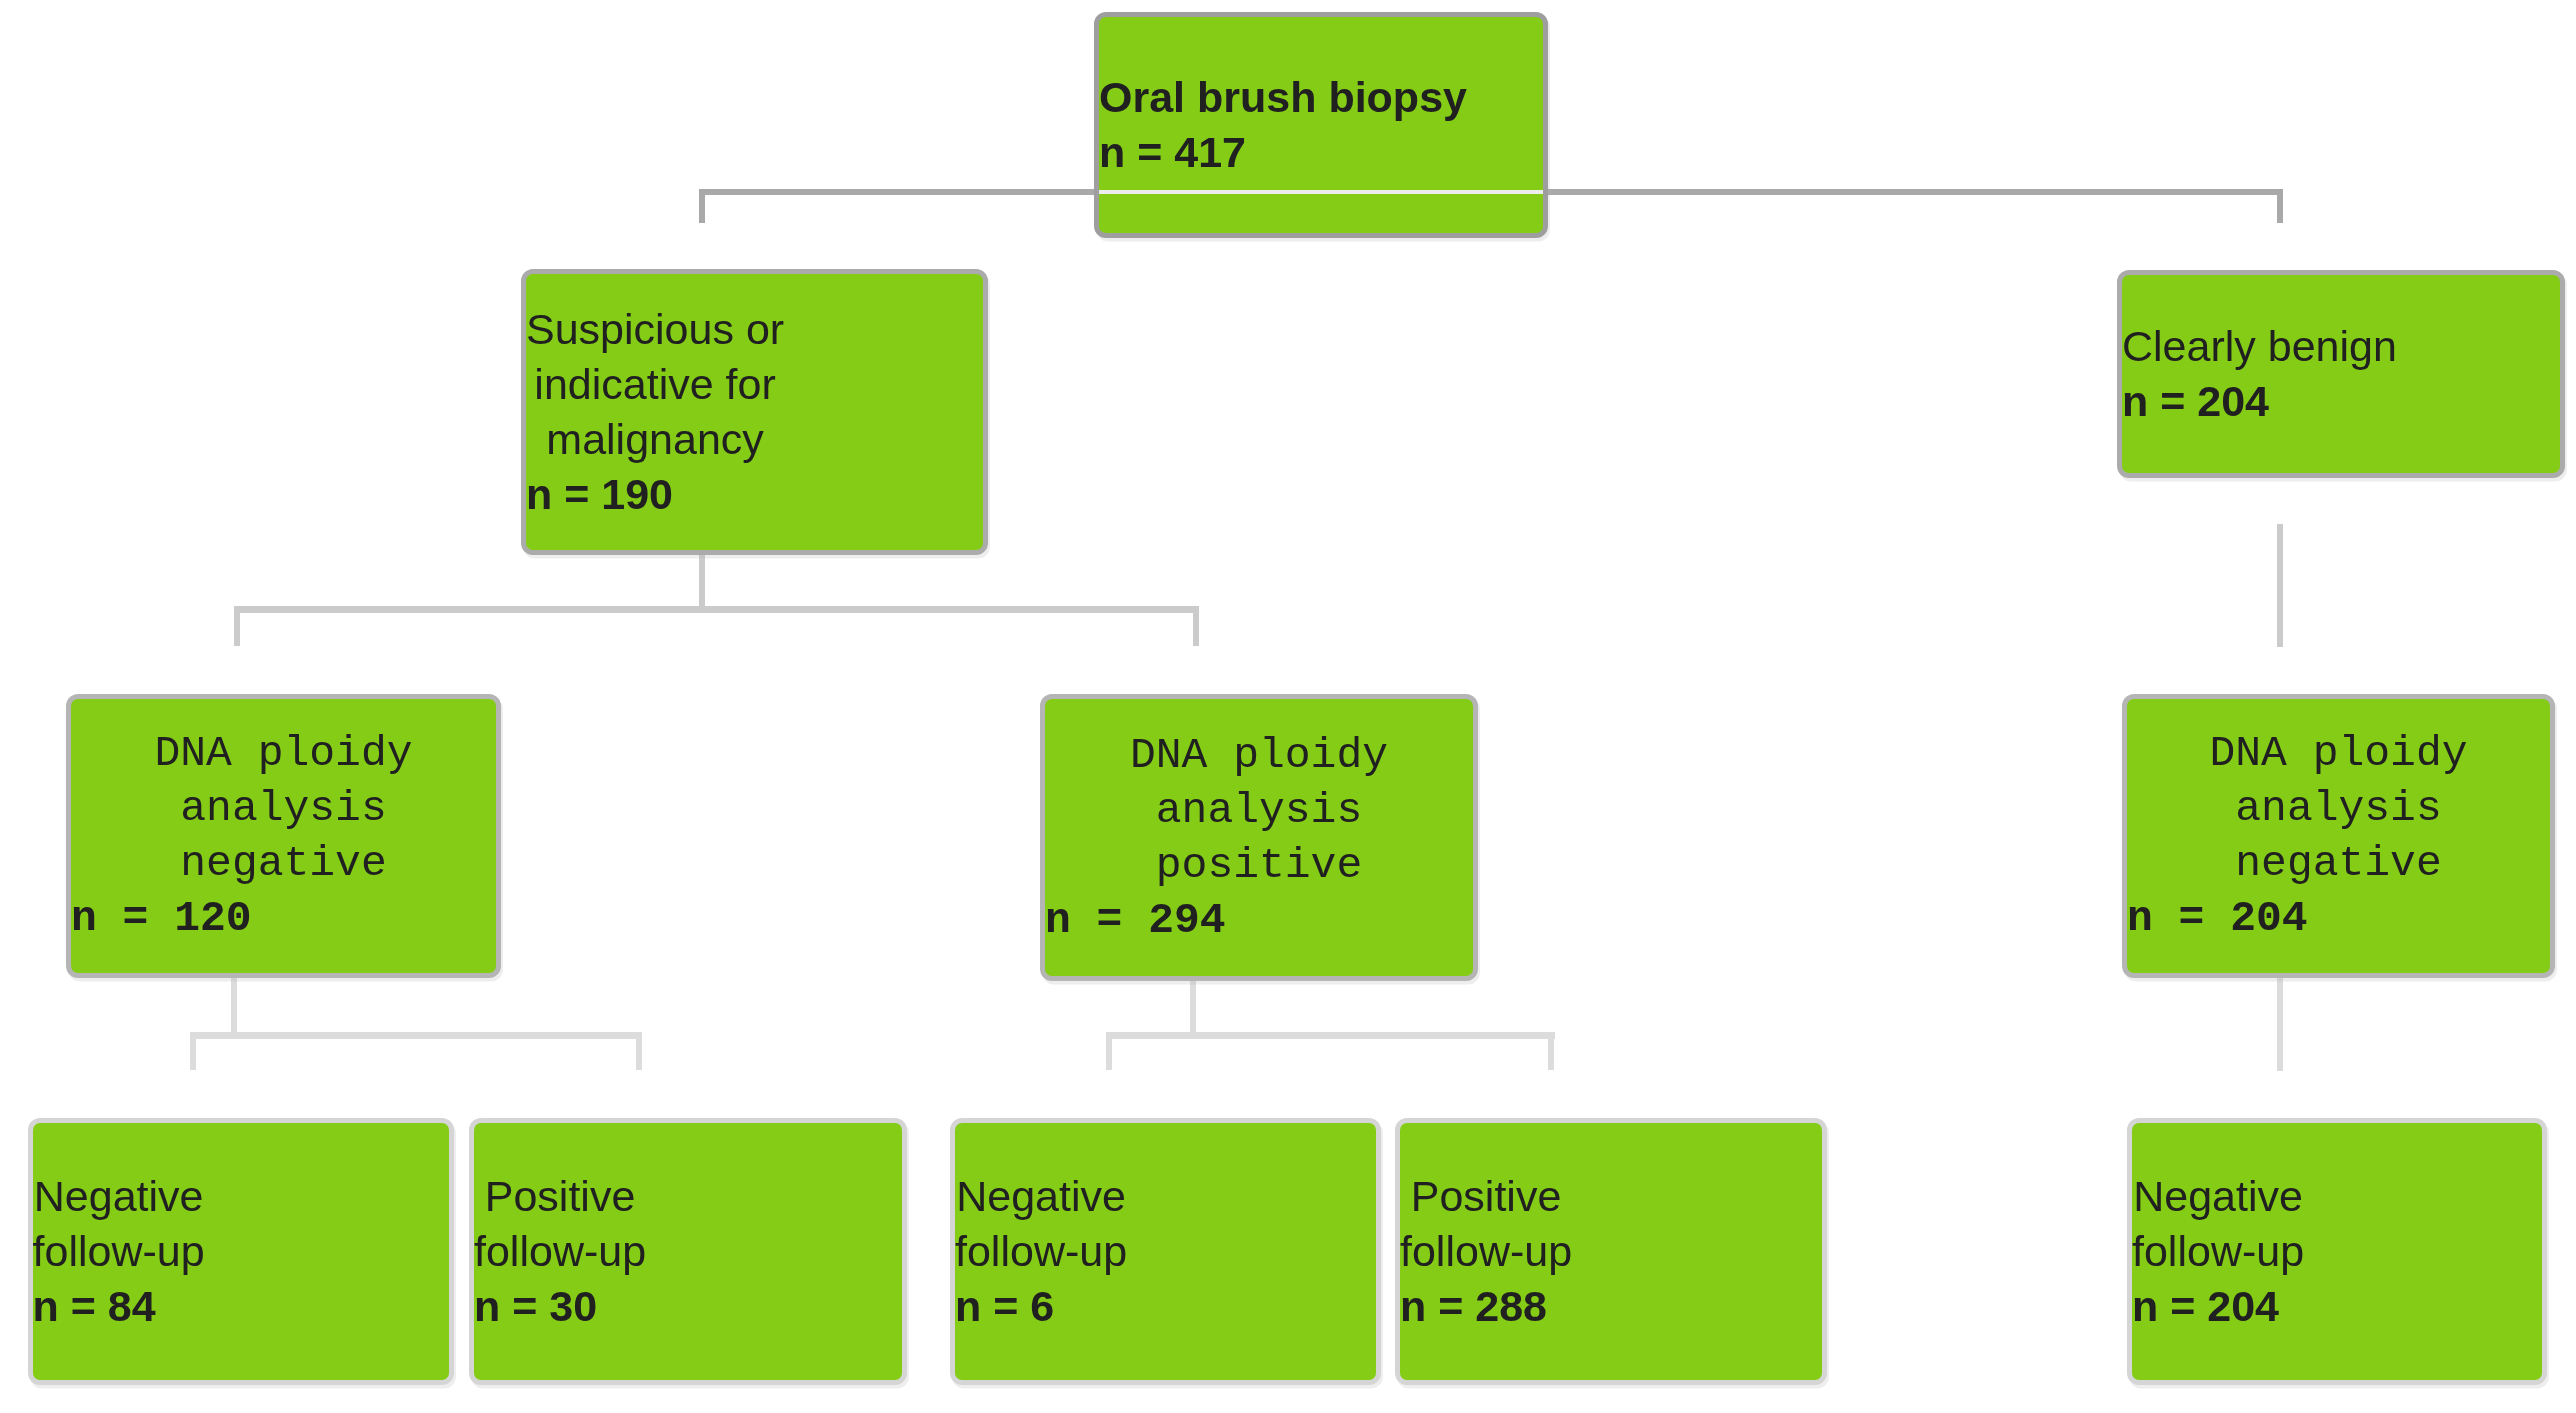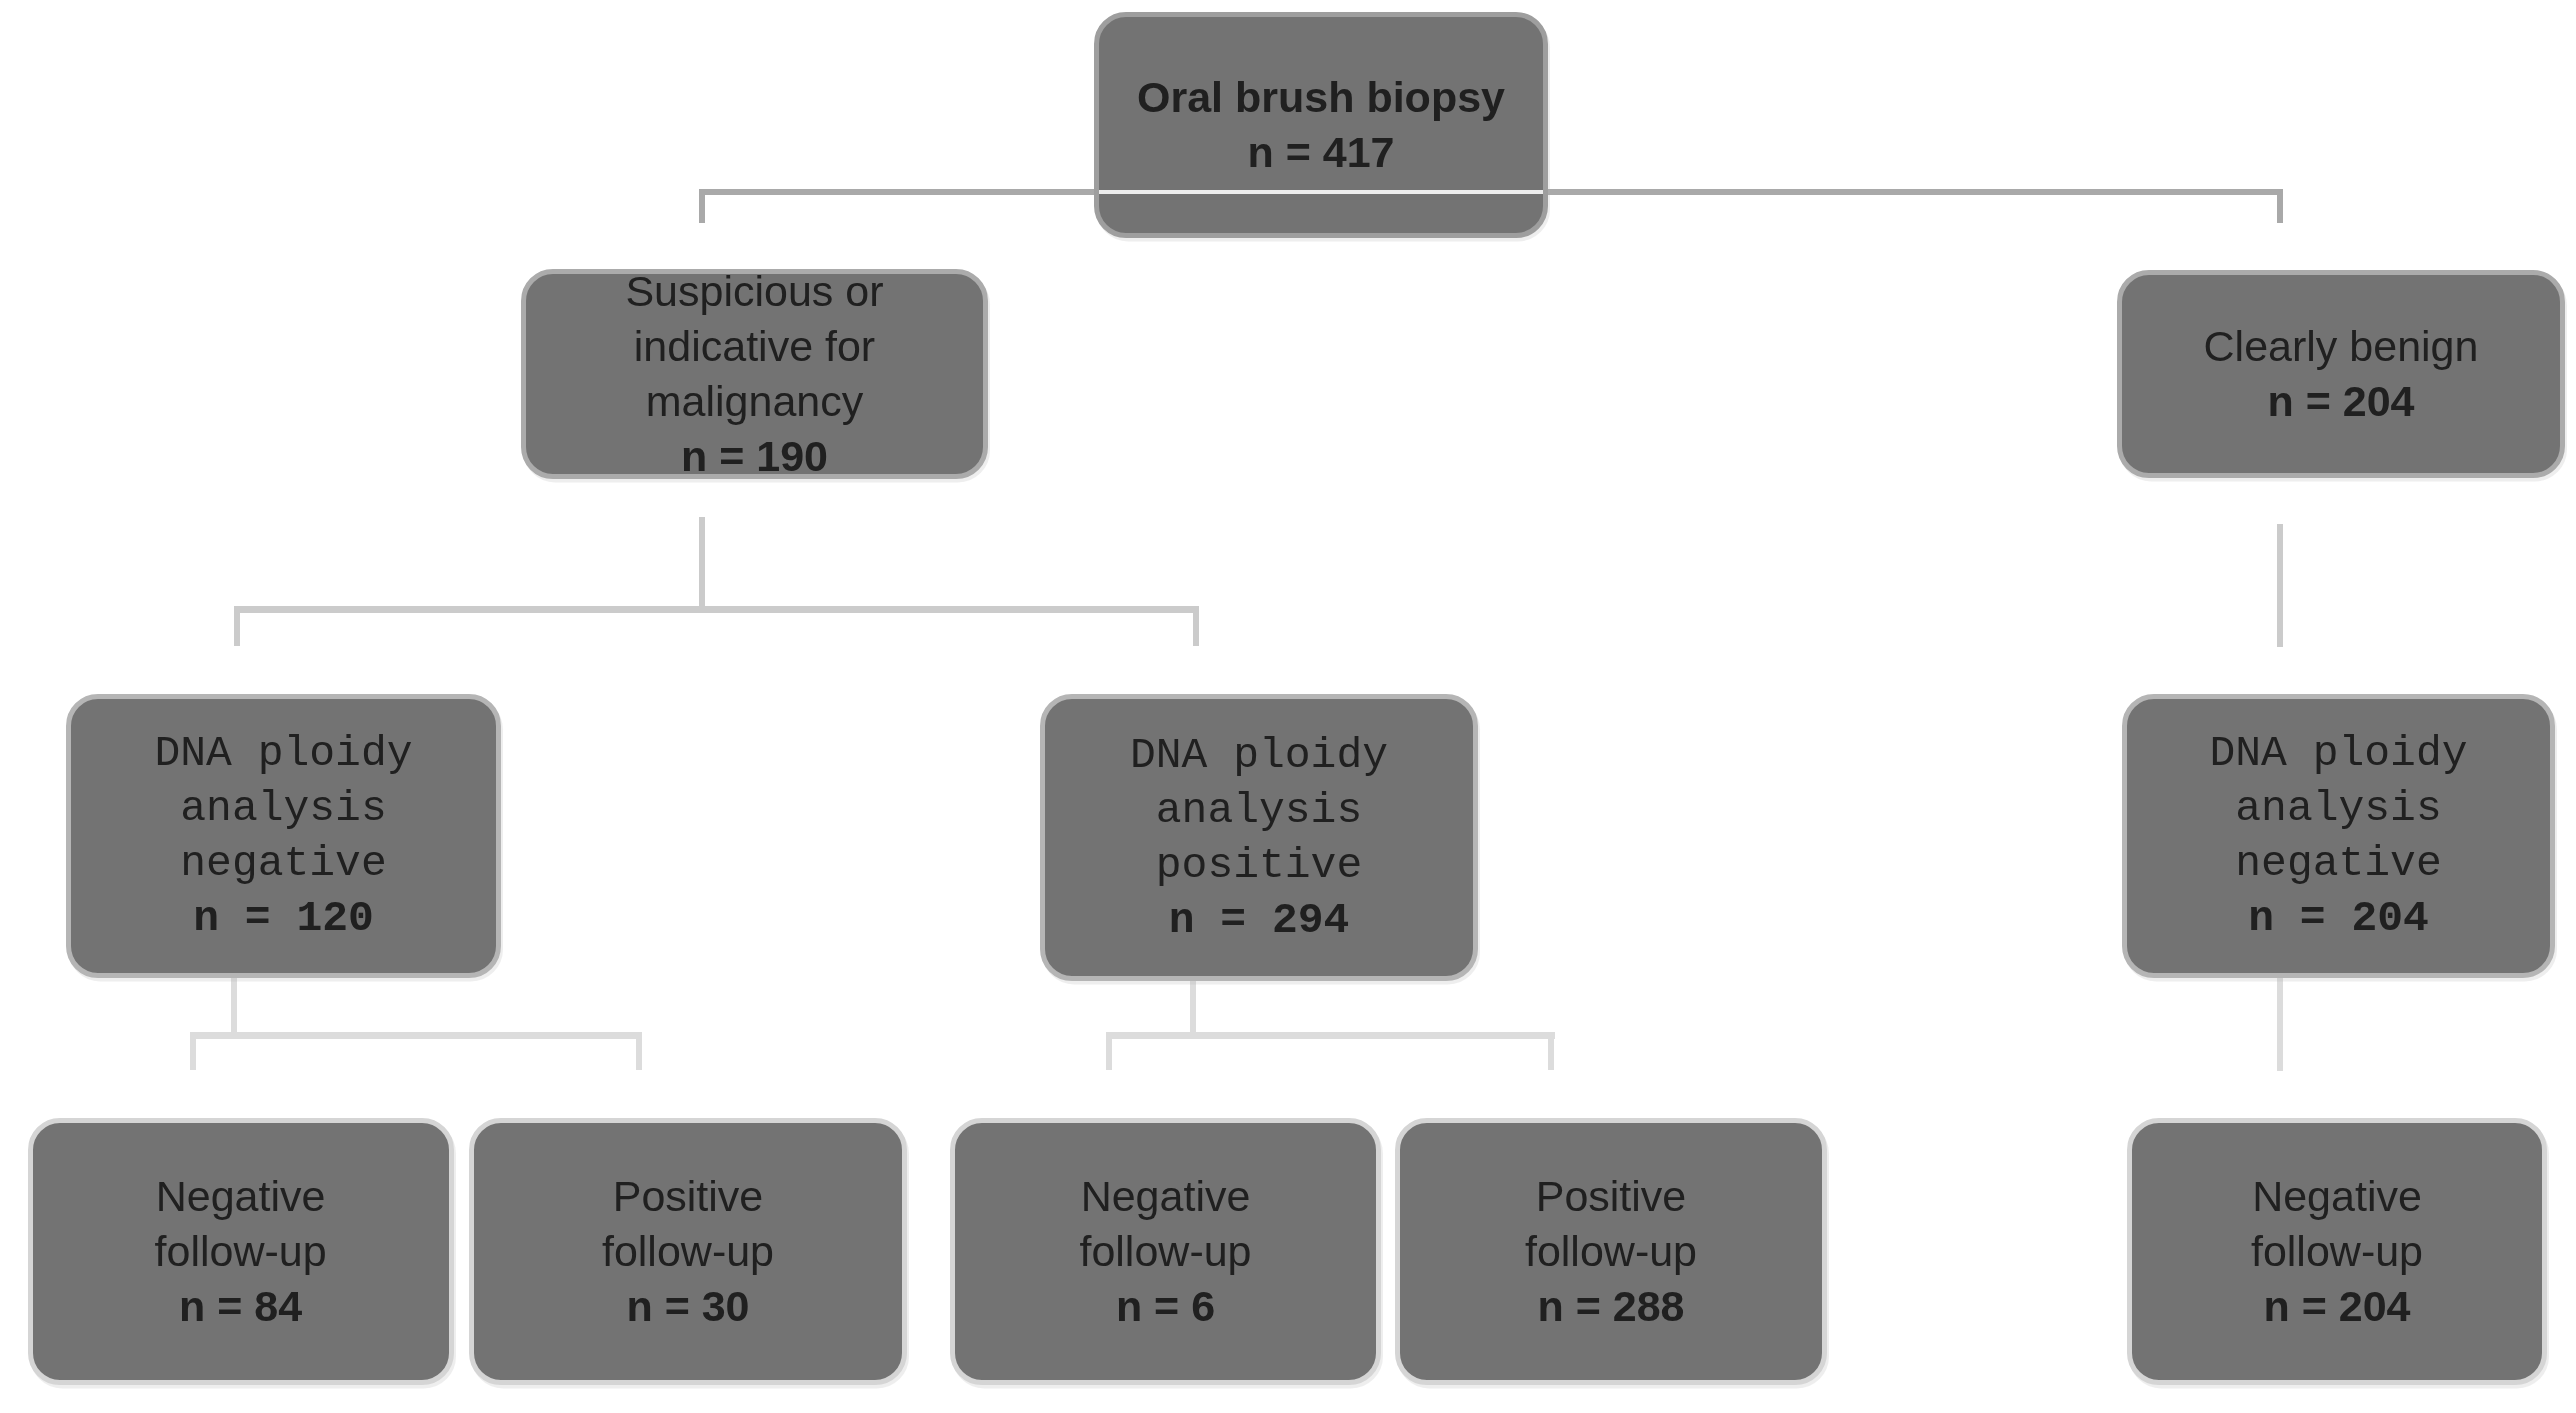--- a/index.html
+++ b/index.html
@@ -5,25 +5,25 @@
   html,body{margin:0;padding:0;background:#ffffff;}
   #canvas{
     position:relative;
     width:2576px;height:1413px;
     background:var(--background,#fff);
     font-family:"Liberation Sans", sans-serif;
     overflow:hidden;
   }
   .node{
     position:absolute;
-    background:#737373;
+    background:#84cc16;
     border:5.4px solid #bbb;
     box-sizing:border-box;
-    border-radius:32px;
-    display:flex;flex-direction:column;justify-content:center;align-items:center;
+    border-radius:12px;
+    display:flex;flex-direction:column;justify-content:center;align-items:flex-start;
     text-align:center;
     font-size:43px;line-height:55px;
     color:var(--text,#202020);
     box-shadow:2px 3.4px 0 rgba(176,176,176,0.22);
   }
   .node .label{white-space:pre-line;}
   .node .count{font-weight:bold;}
   .lvl1{border-color:var(--border_root,#9e9e9e);}
   .lvl1 .label{font-weight:bold;}
   .lvl2{border-color:var(--border_l2,#ababab);}
@@ -64,21 +64,21 @@
 
   <div class="vline c3" style="left:2277px;top:977px;width:6px;height:94px;"></div>
 
   <div class="node lvl1" style="left:1094px;top:12px;width:454px;height:226px;">
     <div class="label">Oral brush biopsy</div>
     <div class="count">n = 417</div>
   </div>
 
   <div class="hline faint" style="left:1099px;top:190px;width:444px;height:4px;"></div>
 
-  <div class="node lvl2" style="left:521px;top:269px;width:467px;height:210px;">
+  <div class="node lvl2" style="left:521px;top:269px;width:467px;height:286px;">
     <div class="label">Suspicious or
 indicative for
 malignancy</div>
     <div class="count">n = 190</div>
   </div>
   <div class="node lvl2" style="left:2117px;top:270px;width:448px;height:208px;">
     <div class="label">Clearly benign</div>
     <div class="count">n = 204</div>
   </div>
 

